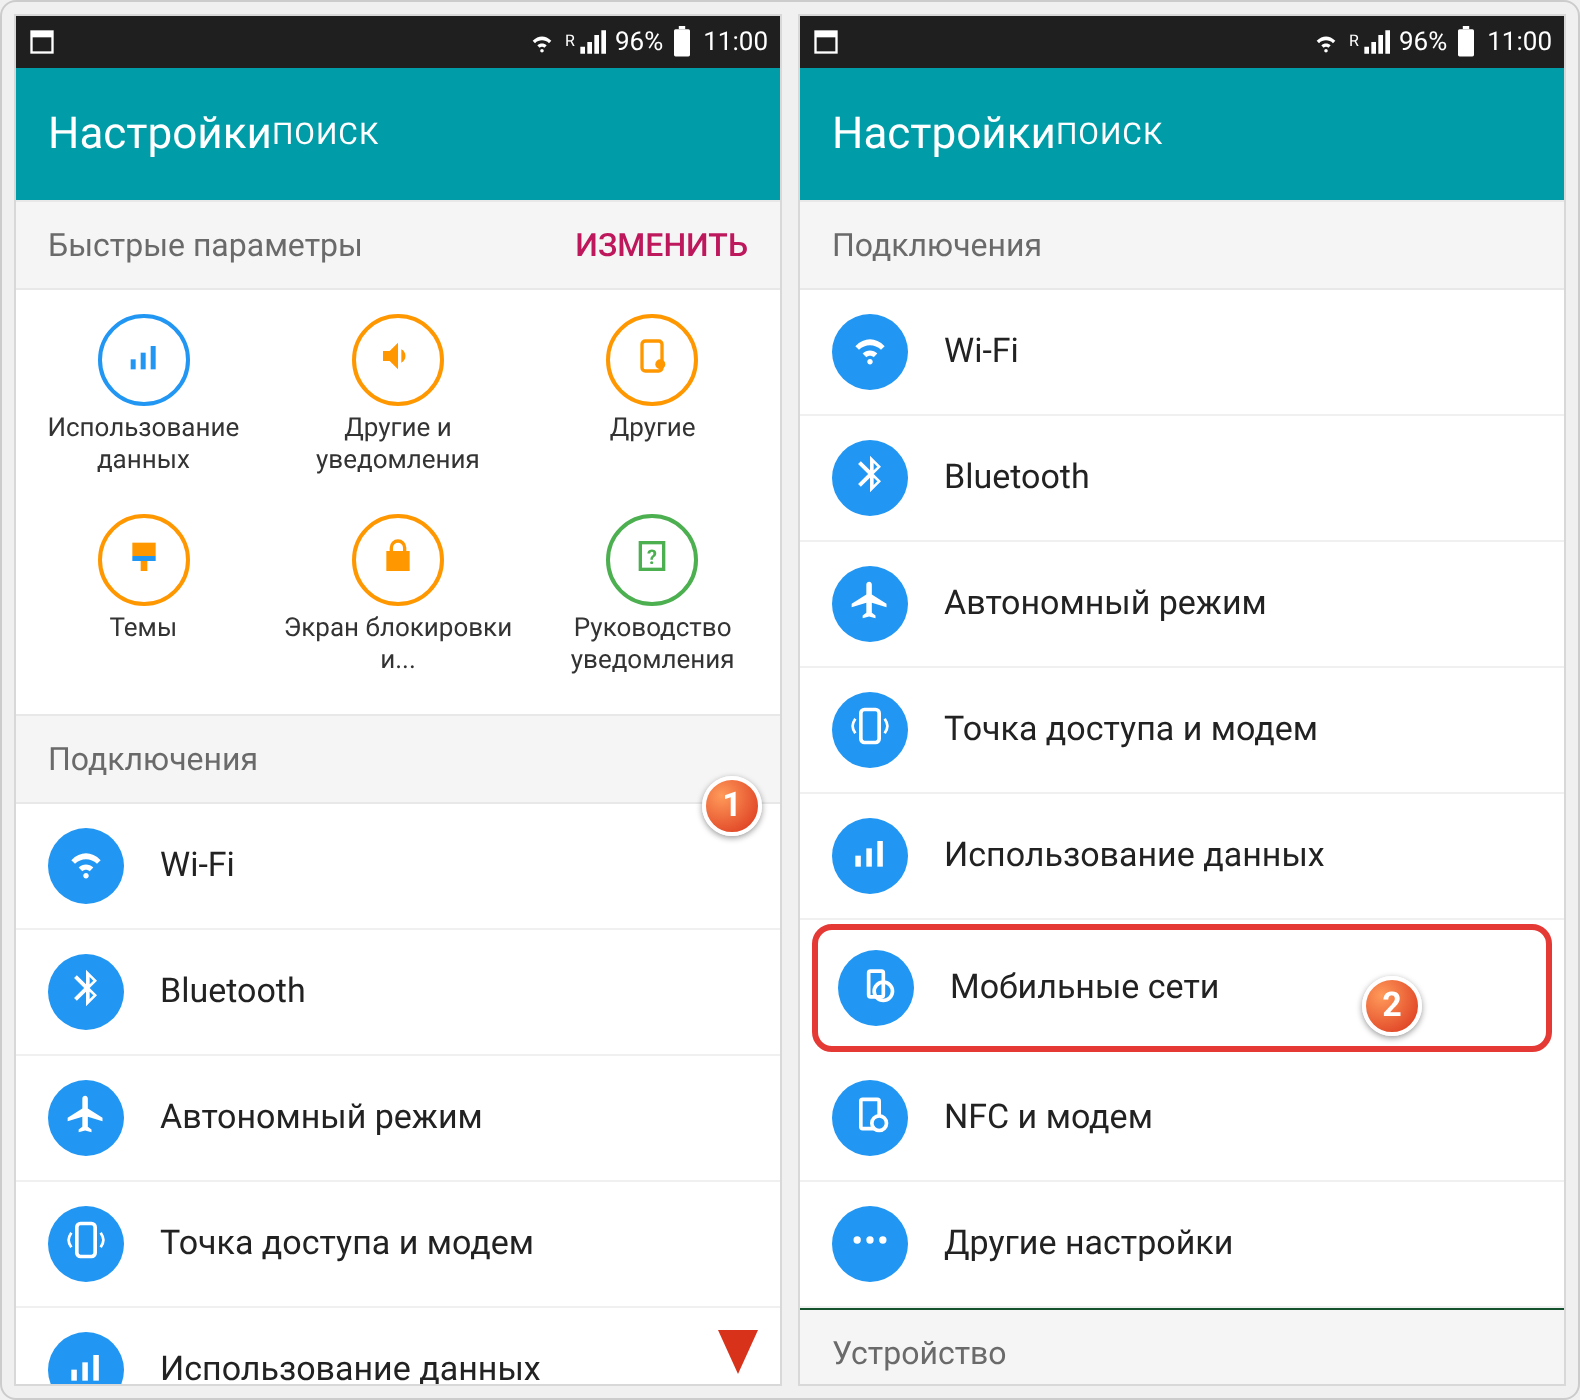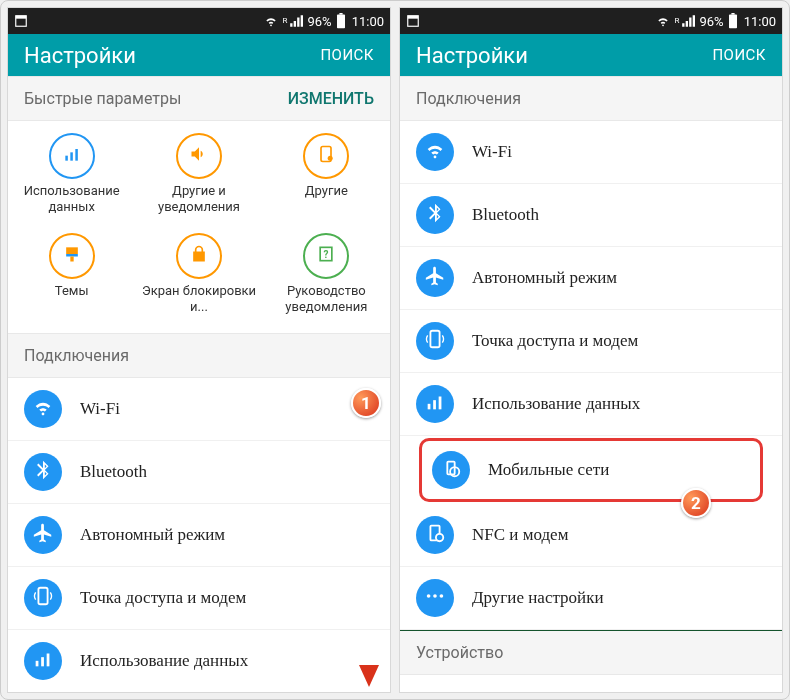--- a/index.html
+++ b/index.html
@@ -37,40 +37,39 @@
     justify-content: space-between;
     padding: 0 6px;
     font-size: 13px;
   }
   .status-left, .status-right { display: flex; align-items: center; gap: 4px; }
   .status-right { gap: 2px; }
   .sb-icon { display: inline-flex; }
   .titlebar {
     background: #009DA8;
     color: #fff;
-    height: 42px;
-    display: flex;
-    align-items: center;
-    justify-content: space-between;
+    height: 66px;
+    display: flex;
+    align-items: center;
     padding: 0 16px;
   }
   .titlebar .title { font-size: 22px; font-weight: 400; }
   .titlebar .search { font-size: 15px; letter-spacing: 0.5px; }
   .section-header {
     background: #f5f5f5;
     color: #6a6a6a;
     font-size: 16px;
     padding: 12px 16px;
     display: flex;
     justify-content: space-between;
     align-items: center;
     border-bottom: 1px solid #e8e8e8;
     border-top: 1px solid #e8e8e8;
   }
-  .section-header .edit { color: #0f766e; font-weight: 500; }
+  .section-header .edit { color: #be185d; font-weight: 500; }
   .quick-grid {
     display: grid;
     grid-template-columns: repeat(3, 1fr);
     grid-template-rows: repeat(2, 100px);
     padding: 8px 0 4px 0;
     background: #fff;
   }
   .quick-item {
     display: flex;
     flex-direction: column;
@@ -100,36 +99,35 @@
   .list-item {
     display: flex;
     align-items: center;
     padding: 12px 16px;
     gap: 18px;
     font-size: 17px;
     color: #222;
     border-bottom: 1px solid #f0f0f0;
     min-height: 60px;
     position: relative;
-    font-family: Liberation Serif, serif;
   }
   .list-icon {
     width: 38px;
     height: 38px;
     border-radius: 50%;
     background: #2196F3;
     display: flex;
     align-items: center;
     justify-content: center;
     flex-shrink: 0;
   }
   .highlighted {
     border: 3px solid #e53935;
     border-radius: 10px;
-    margin: 2px 19px;
+    margin: 2px 6px;
     padding: 10px 10px;
   }
   
   .callout {
     position: absolute;
     width: 30px;
     height: 30px;
     border-radius: 50%;
     background: radial-gradient(circle at 30% 30%, #ff9a5a, #d9321a);
     border: 2px solid #fff;

